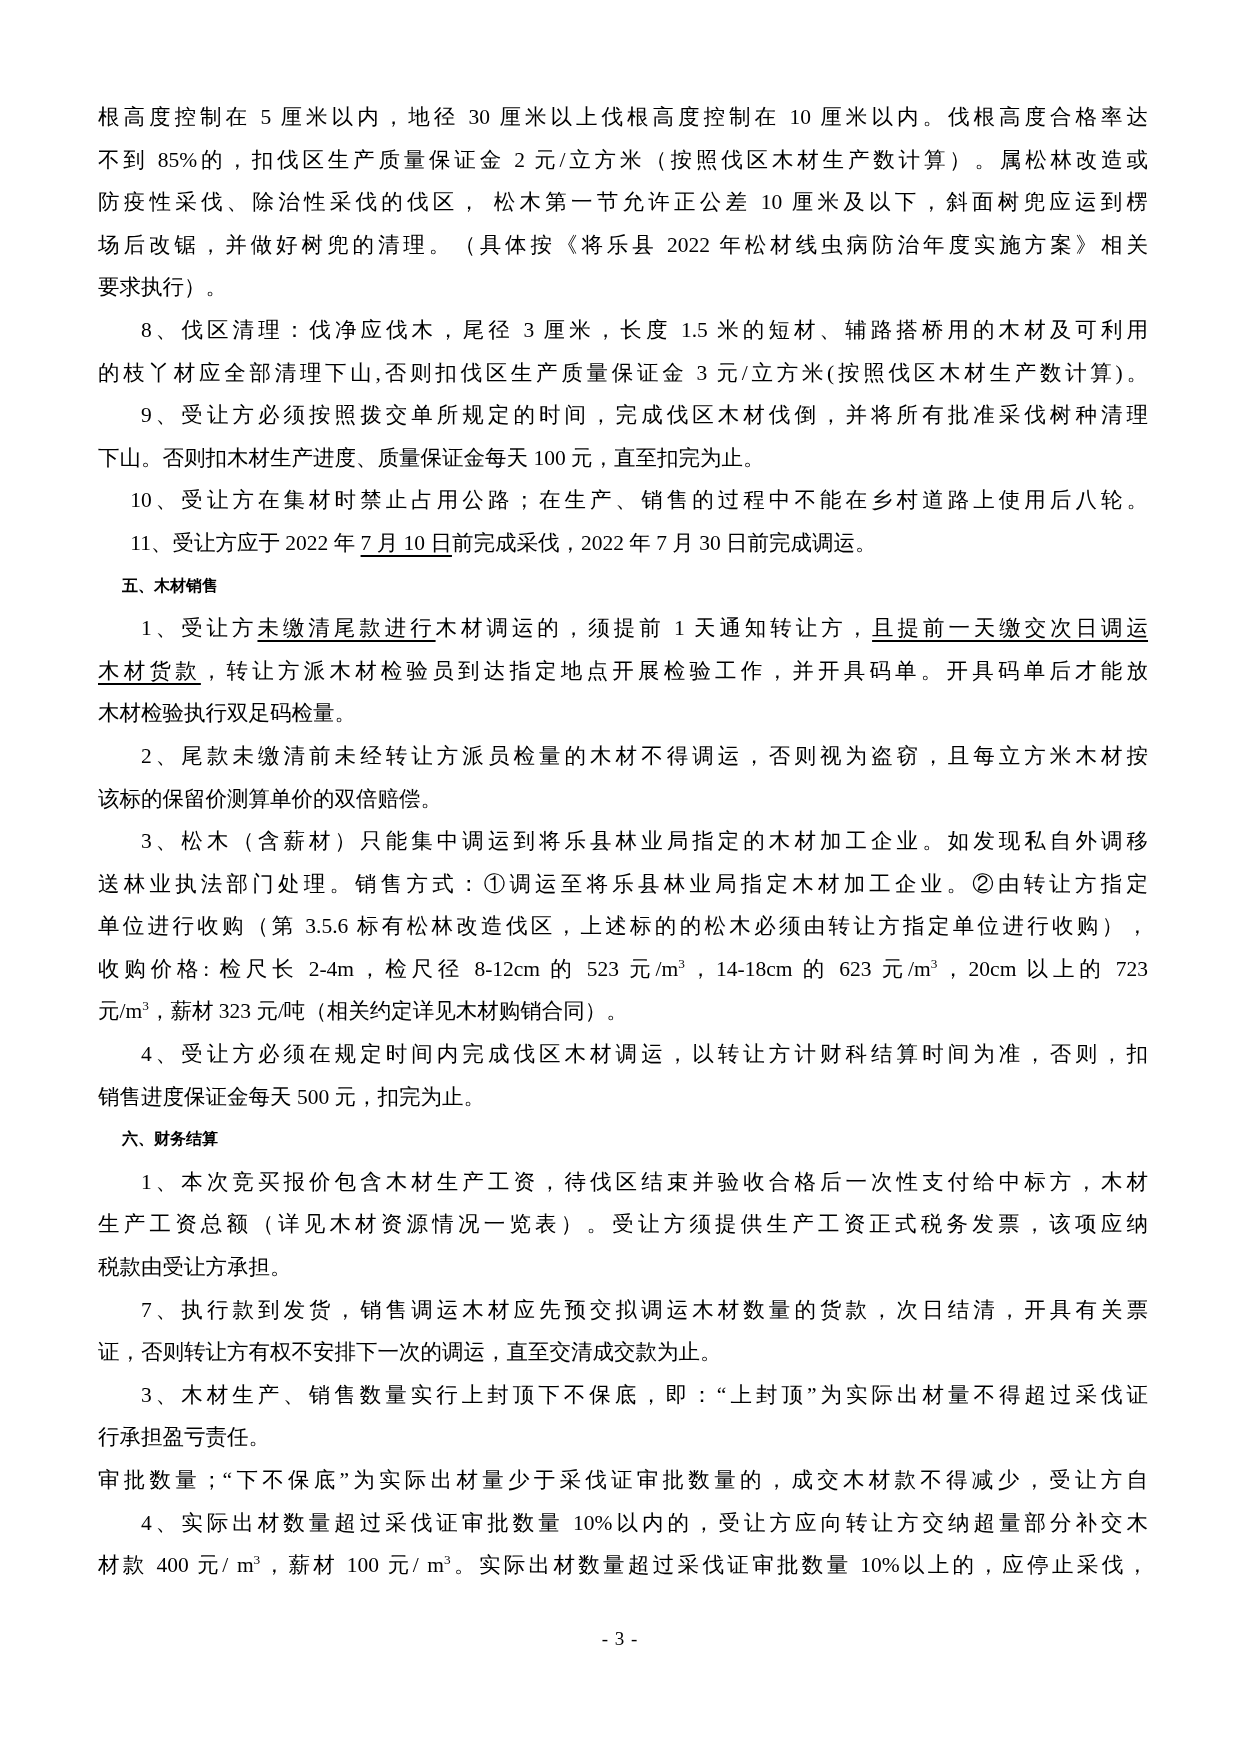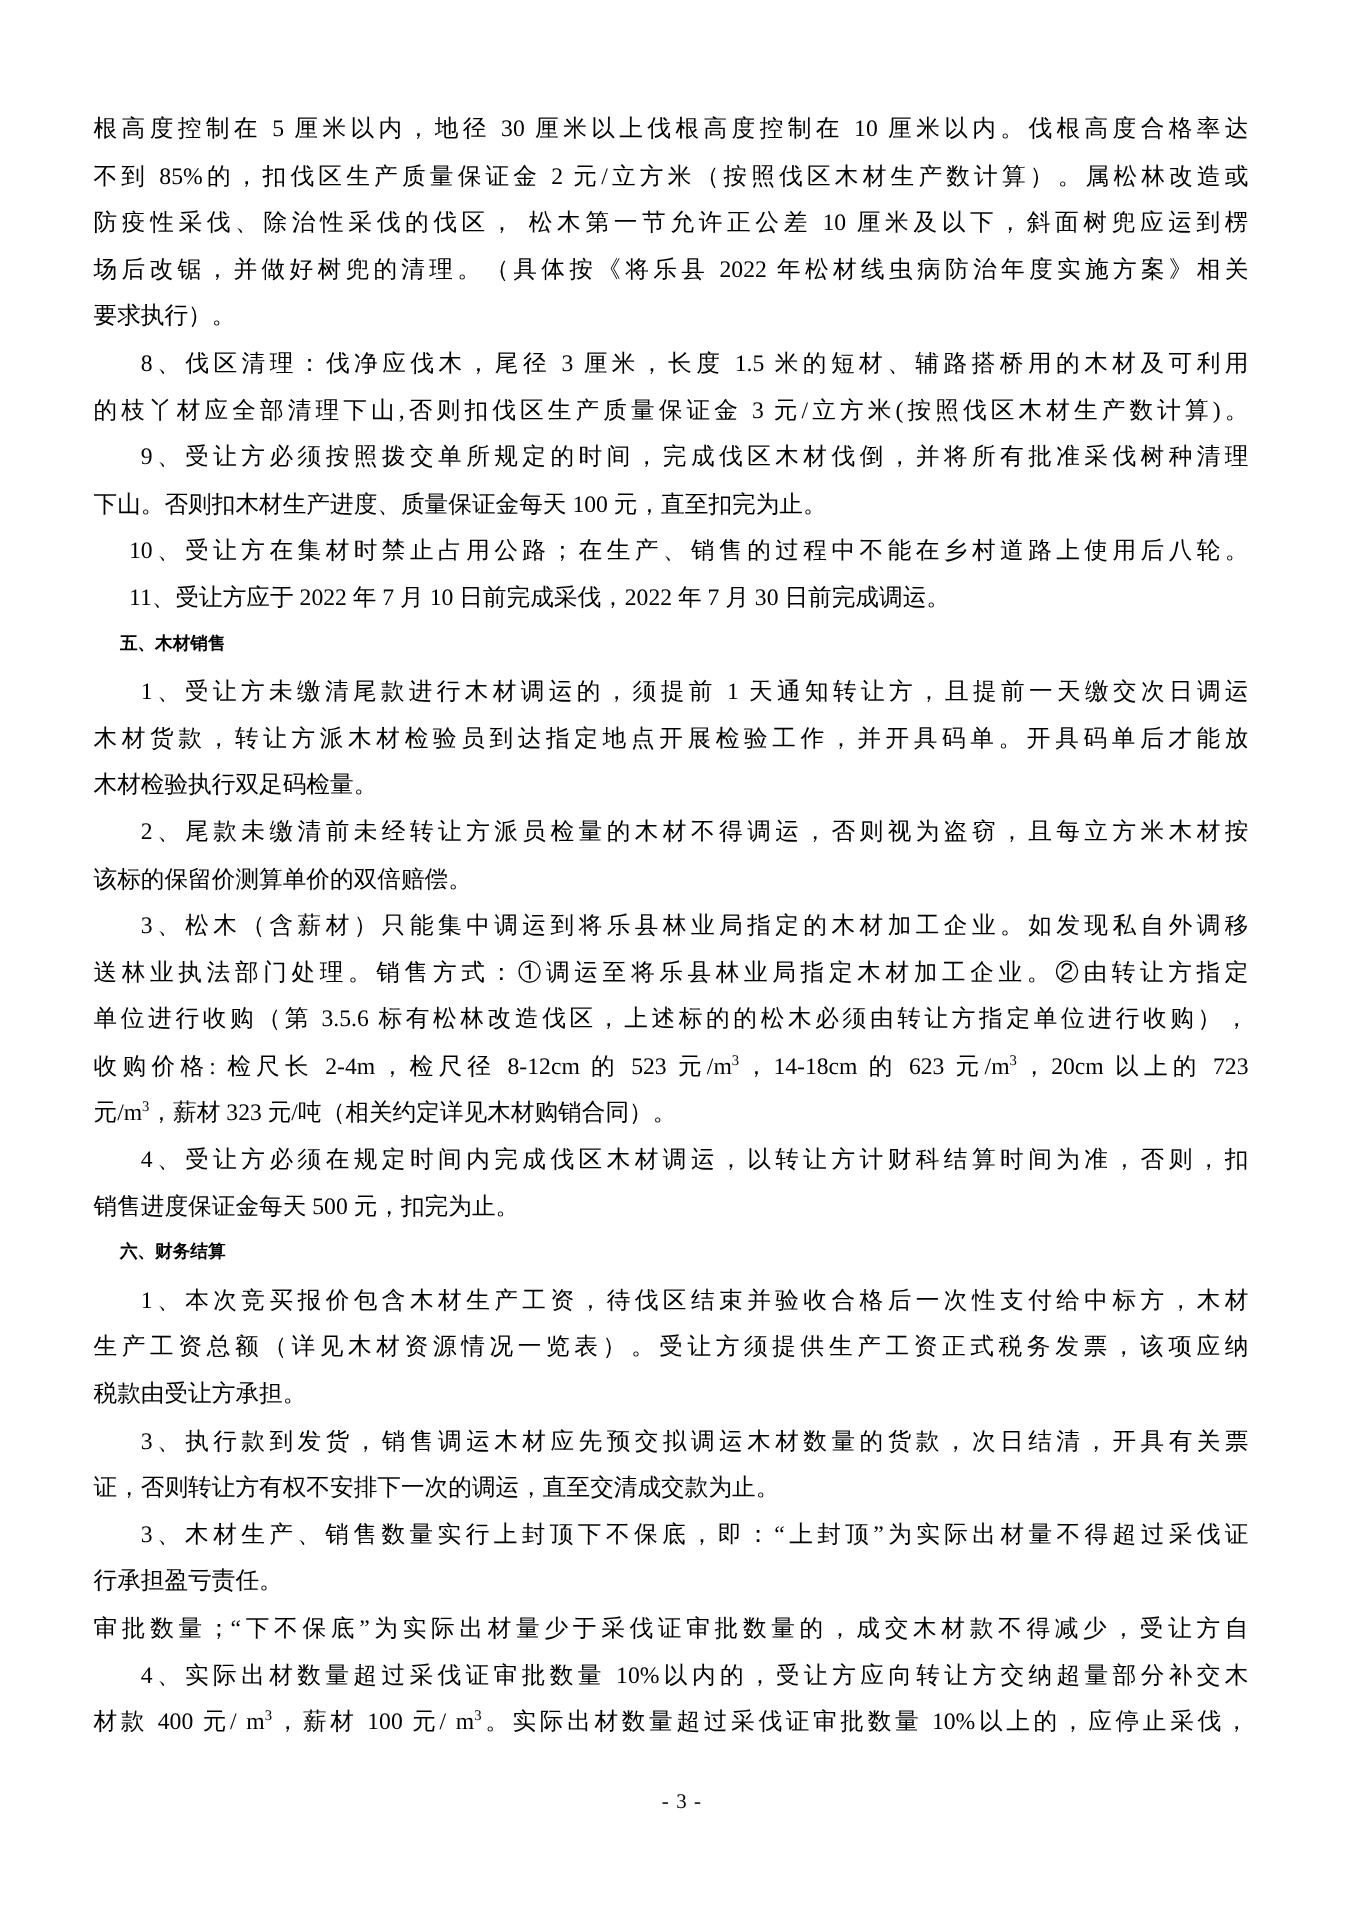--- a/index.html
+++ b/index.html
@@ -11,21 +11,21 @@
     position: relative;
     width: 1240px;
     height: 1754px;
     background: #ffffff;
     color: #000000;
     font-family: "Liberation Serif", "DejaVu Serif", serif;
     overflow: hidden;
   }
   .content {
     position: absolute;
-    left: 85px;
+    left: 98px;
     top: 96px;
     width: 1050px;
   }
   .line {
     font-size: 21.5px;
     line-height: 42.6px;
     height: 42.6px;
     text-align: right;
     text-align-last: left;
     white-space: pre-wrap;
@@ -33,20 +33,21 @@
   .line.j {
     text-align: justify;
     text-align-last: justify;
   }
   .line.h {
     font-weight: 700;
     font-family: "Liberation Sans", "DejaVu Sans", sans-serif;
     font-size: 16px;
   }
   .u {
+    text-decoration: underline;
     text-underline-offset: 5px;
     text-decoration-thickness: 1.5px;
   }
   sup {
     font-size: 0.62em;
     line-height: 0;
     vertical-align: super;
   }
   .footer {
     position: absolute;
@@ -87,21 +88,21 @@
       <div class="line j"><span>送林业执法部门处理。销售方式：①调运至将乐县林业局指定木材加工企业。②由转让方指定</span></div>
       <div class="line j"><span>单位进行收购（第 3.5.6 标有松林改造伐区，上述标的的松木必须由转让方指定单位进行收购），</span></div>
       <div class="line j"><span>收购价格: 检尺长 2-4m，检尺径 8-12cm 的 523 元/m</span><sup>3</sup><span>，14-18cm 的 623 元/m</span><sup>3</sup><span>，20cm 以上的 723</span></div>
       <div class="line"><span>元/m</span><sup>3</sup><span>，薪材 323 元/吨（相关约定详见木材购销合同）。</span></div>
       <div class="line j" style="text-indent: 2em;"><span>4、受让方必须在规定时间内完成伐区木材调运，以转让方计财科结算时间为准，否则，扣</span></div>
       <div class="line"><span>销售进度保证金每天 500 元，扣完为止。</span></div>
       <div class="line h" style="text-indent: 1.5em;"><span>六、财务结算</span></div>
       <div class="line j" style="text-indent: 2em;"><span>1、本次竞买报价包含木材生产工资，待伐区结束并验收合格后一次性支付给中标方，木材</span></div>
       <div class="line j"><span>生产工资总额（详见木材资源情况一览表）。受让方须提供生产工资正式税务发票，该项应纳</span></div>
       <div class="line"><span>税款由受让方承担。</span></div>
-      <div class="line j" style="text-indent: 2em;"><span>3、执行款到发货，销售调运木材应先预交拟调运木材数量的货款，次日结清，开具有关票</span></div>
+      <div class="line j" style="text-indent: 2em;"><span>7、执行款到发货，销售调运木材应先预交拟调运木材数量的货款，次日结清，开具有关票</span></div>
       <div class="line"><span>证，否则转让方有权不安排下一次的调运，直至交清成交款为止。</span></div>
       <div class="line j" style="text-indent: 2em;"><span>3、木材生产、销售数量实行上封顶下不保底，即：“上封顶”为实际出材量不得超过采伐证</span></div>
       <div class="line"><span>行承担盈亏责任。</span></div>
       <div class="line j"><span>审批数量；“下不保底”为实际出材量少于采伐证审批数量的，成交木材款不得减少，受让方自</span></div>
       <div class="line j" style="text-indent: 2em;"><span>4、实际出材数量超过采伐证审批数量 10%以内的，受让方应向转让方交纳超量部分补交木</span></div>
       <div class="line j"><span>材款 400 元/ m</span><sup>3</sup><span>，薪材 100 元/ m</span><sup>3</sup><span>。实际出材数量超过采伐证审批数量 10%以上的，应停止采伐，</span></div>
     </div>
   <div class="footer">- 3 -</div>
 </div>
 

